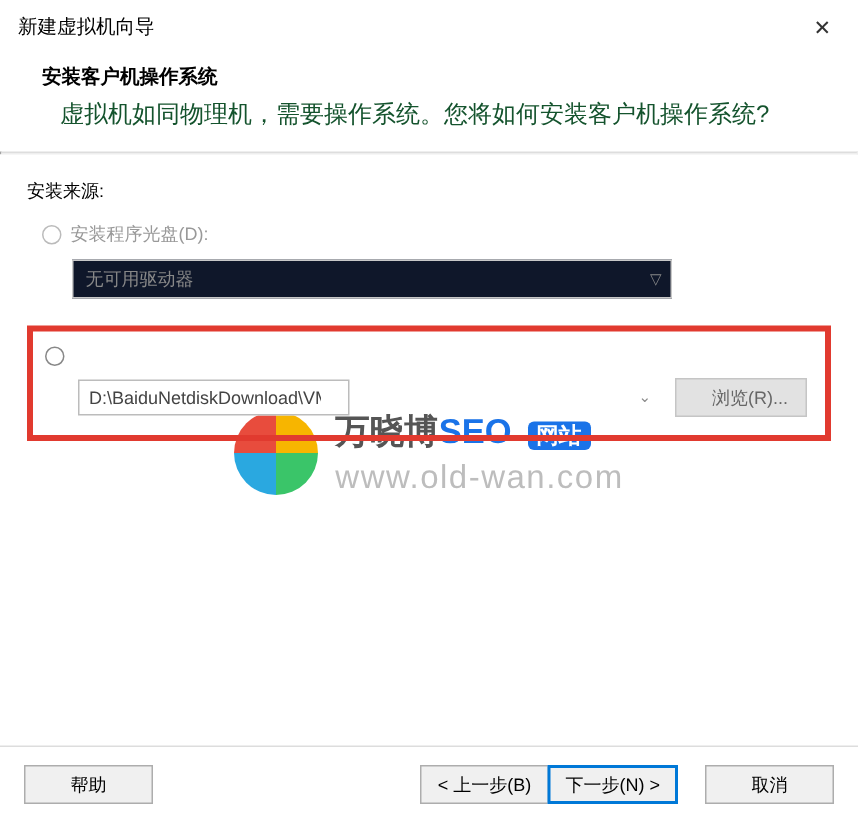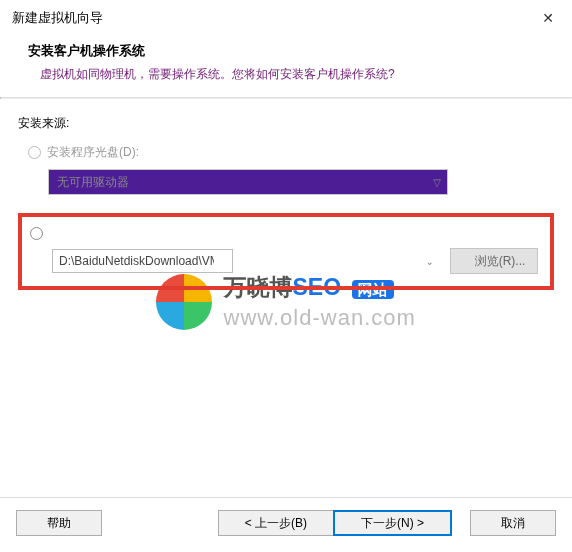--- a/index.html
+++ b/index.html
@@ -19,21 +19,21 @@
     display: flex;
     justify-content: space-between;
     align-items: center;
     font-size: 13px;
   }
   .close-x { font-size: 14px; color: #333; padding: 2px 6px; }
   .header {
     padding: 8px 18px 14px 28px;
   }
   .header-title { font-size: 13px; font-weight: bold; margin-bottom: 6px; }
-  .header-sub { font-size: 12px; color: #701a75; margin-left: 12px; }
+  .header-sub { font-size: 16px; color: #14532d; margin-left: 12px; }
   .divider { border-top: 1px solid #ddd; margin: 0; }
   .body {
     padding: 16px 18px 6px 18px;
   }
   .source-lbl { margin-bottom: 12px; }
 
   .radio-row {
     display: flex;
     align-items: center;
     gap: 6px;
@@ -46,21 +46,21 @@
   }
   .radio.disabled { border-color: #bbb; }
   .radio .dot { width: 6px; height: 6px; border-radius: 50%; background: #000; display: none; }
   .radio.checked .dot { display: block; }
   .radio-lbl.disabled { color: #999; }
 
   .combo {
     margin: 4px 0 18px 30px;
     width: 400px;
     height: 26px;
-    background: #4c1d95;
+    background: #0f172a;
     border: 1px solid #c8c8c8;
     display: flex;
     align-items: center;
     padding: 0 8px;
     color: #888;
     position: relative;
   }
   .combo .chev {
     position: absolute; right: 6px; top: 50%; transform: translateY(-50%);
     color: #888; font-size: 10px;
@@ -109,21 +109,21 @@
     background: #fff;
   }
   .btn {
     height: 26px;
     min-width: 86px;
     border: 1px solid #adadad;
     background: #f0f0f0;
     font-size: 12px;
     display: inline-flex;
     align-items: center; justify-content: center;
-    padding: 0 26px;
+    padding: 0 10px;
   }
   .btn.default { border: 2px solid #0078d7; }
   .footer .spacer { flex: 1; }
   .footer .grp { display: flex; gap: 0; }
   .footer .grp .btn + .btn { margin-left: -1px; }
   .footer .cancel { margin-left: 18px; }
 
   
   .watermark {
     position: absolute;

